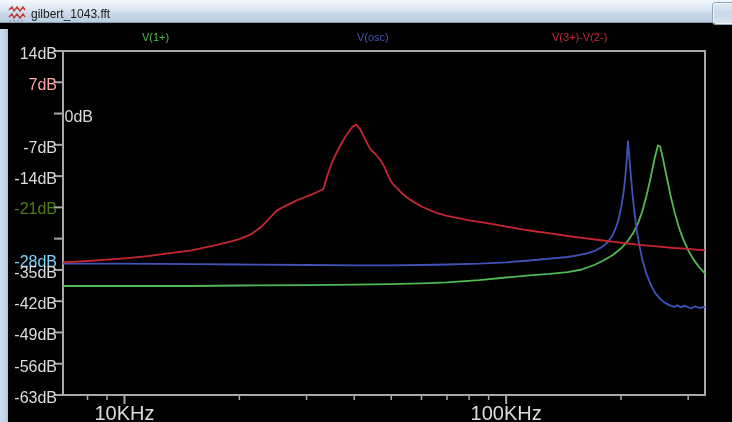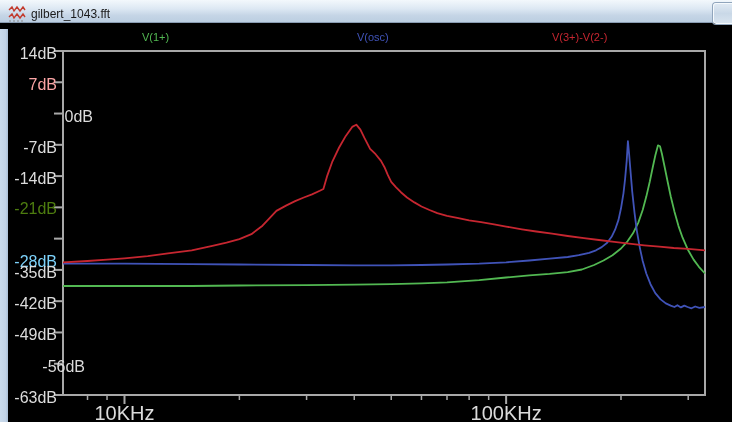--- a/index.html
+++ b/index.html
@@ -94,21 +94,21 @@
       <div class="ylab" style="top: 45px; color: rgb(220, 220, 220);">14dB</div>
       <div class="ylab" style="top: 76.2727px; color: #fca5a5;">7dB</div>
       <div class="ylab" style="top: 107.545px; color: rgb(220, 220, 220); margin-left: 36px;">0dB</div>
       <div class="ylab" style="top: 138.818px; color: rgb(220, 220, 220);">-7dB</div>
       <div class="ylab" style="top: 170.091px; color: rgb(220, 220, 220);">-14dB</div>
       <div class="ylab" style="top: 200px; color: #4d7c0f;">-21dB</div>
       <div class="ylab" style="top: 232.636px; color: #7dd3fc; margin-top: 20px;">-28dB</div>
       <div class="ylab" style="top: 263.909px; color: rgb(220, 220, 220);">-35dB</div>
       <div class="ylab" style="top: 295.182px; color: rgb(220, 220, 220);">-42dB</div>
       <div class="ylab" style="top: 326.455px; color: rgb(220, 220, 220);">-49dB</div>
-      <div class="ylab" style="top: 357.727px; color: rgb(220, 220, 220); margin-left: 28px;">-56dB</div>
+      <div class="ylab" style="top: 357.727px; color: rgb(220, 220, 220);">-56dB</div>
       <div class="ylab" style="top: 389px; color: rgb(220, 220, 220);">-63dB</div>
       <div class="xlab" style="left: 79.4989px; color: rgb(220, 220, 220);">10KHz</div>
       <div class="xlab" style="left: 461.122px; color: rgb(220, 220, 220);">100KHz</div>
     </div>
 
   <div class="frame-left"></div>
 
   <div class="titlebar">
     <svg class="app-icon" viewBox="0 0 18 17">
       <polyline points="1,5 4,2 6,6 9,2 12,6 15,2 17,5" fill="none" stroke="#c23b2e" stroke-width="1.4"></polyline>

